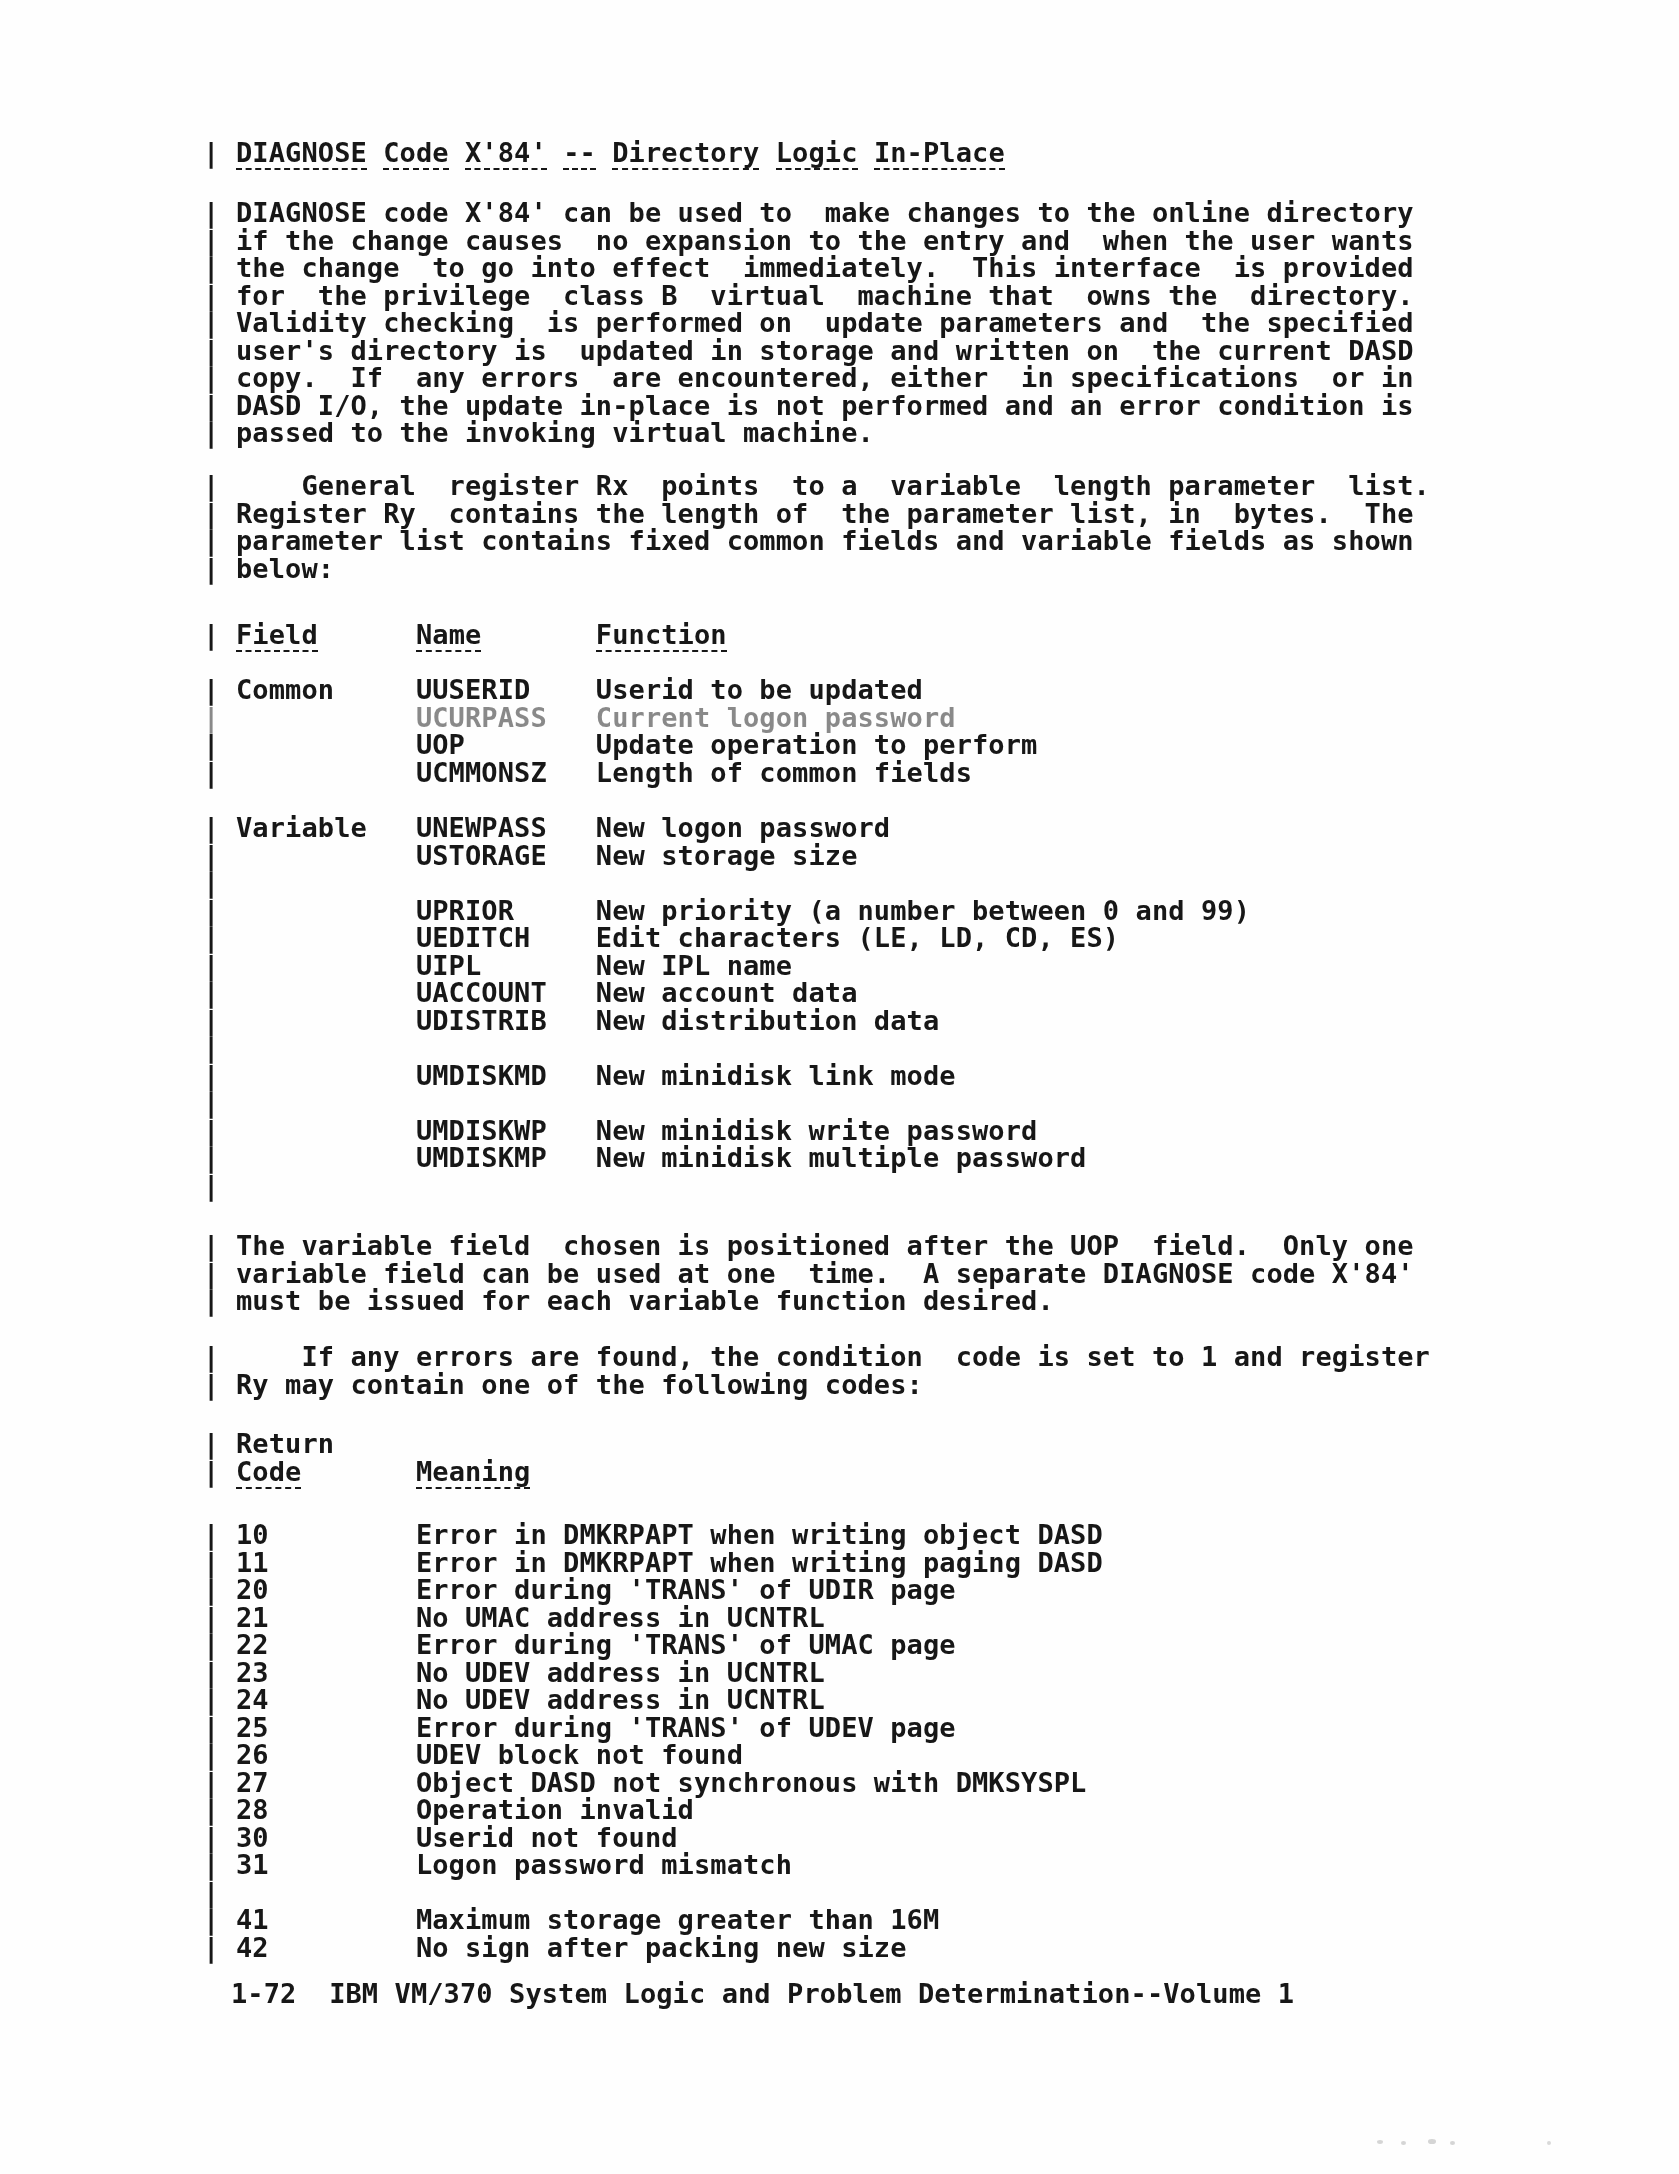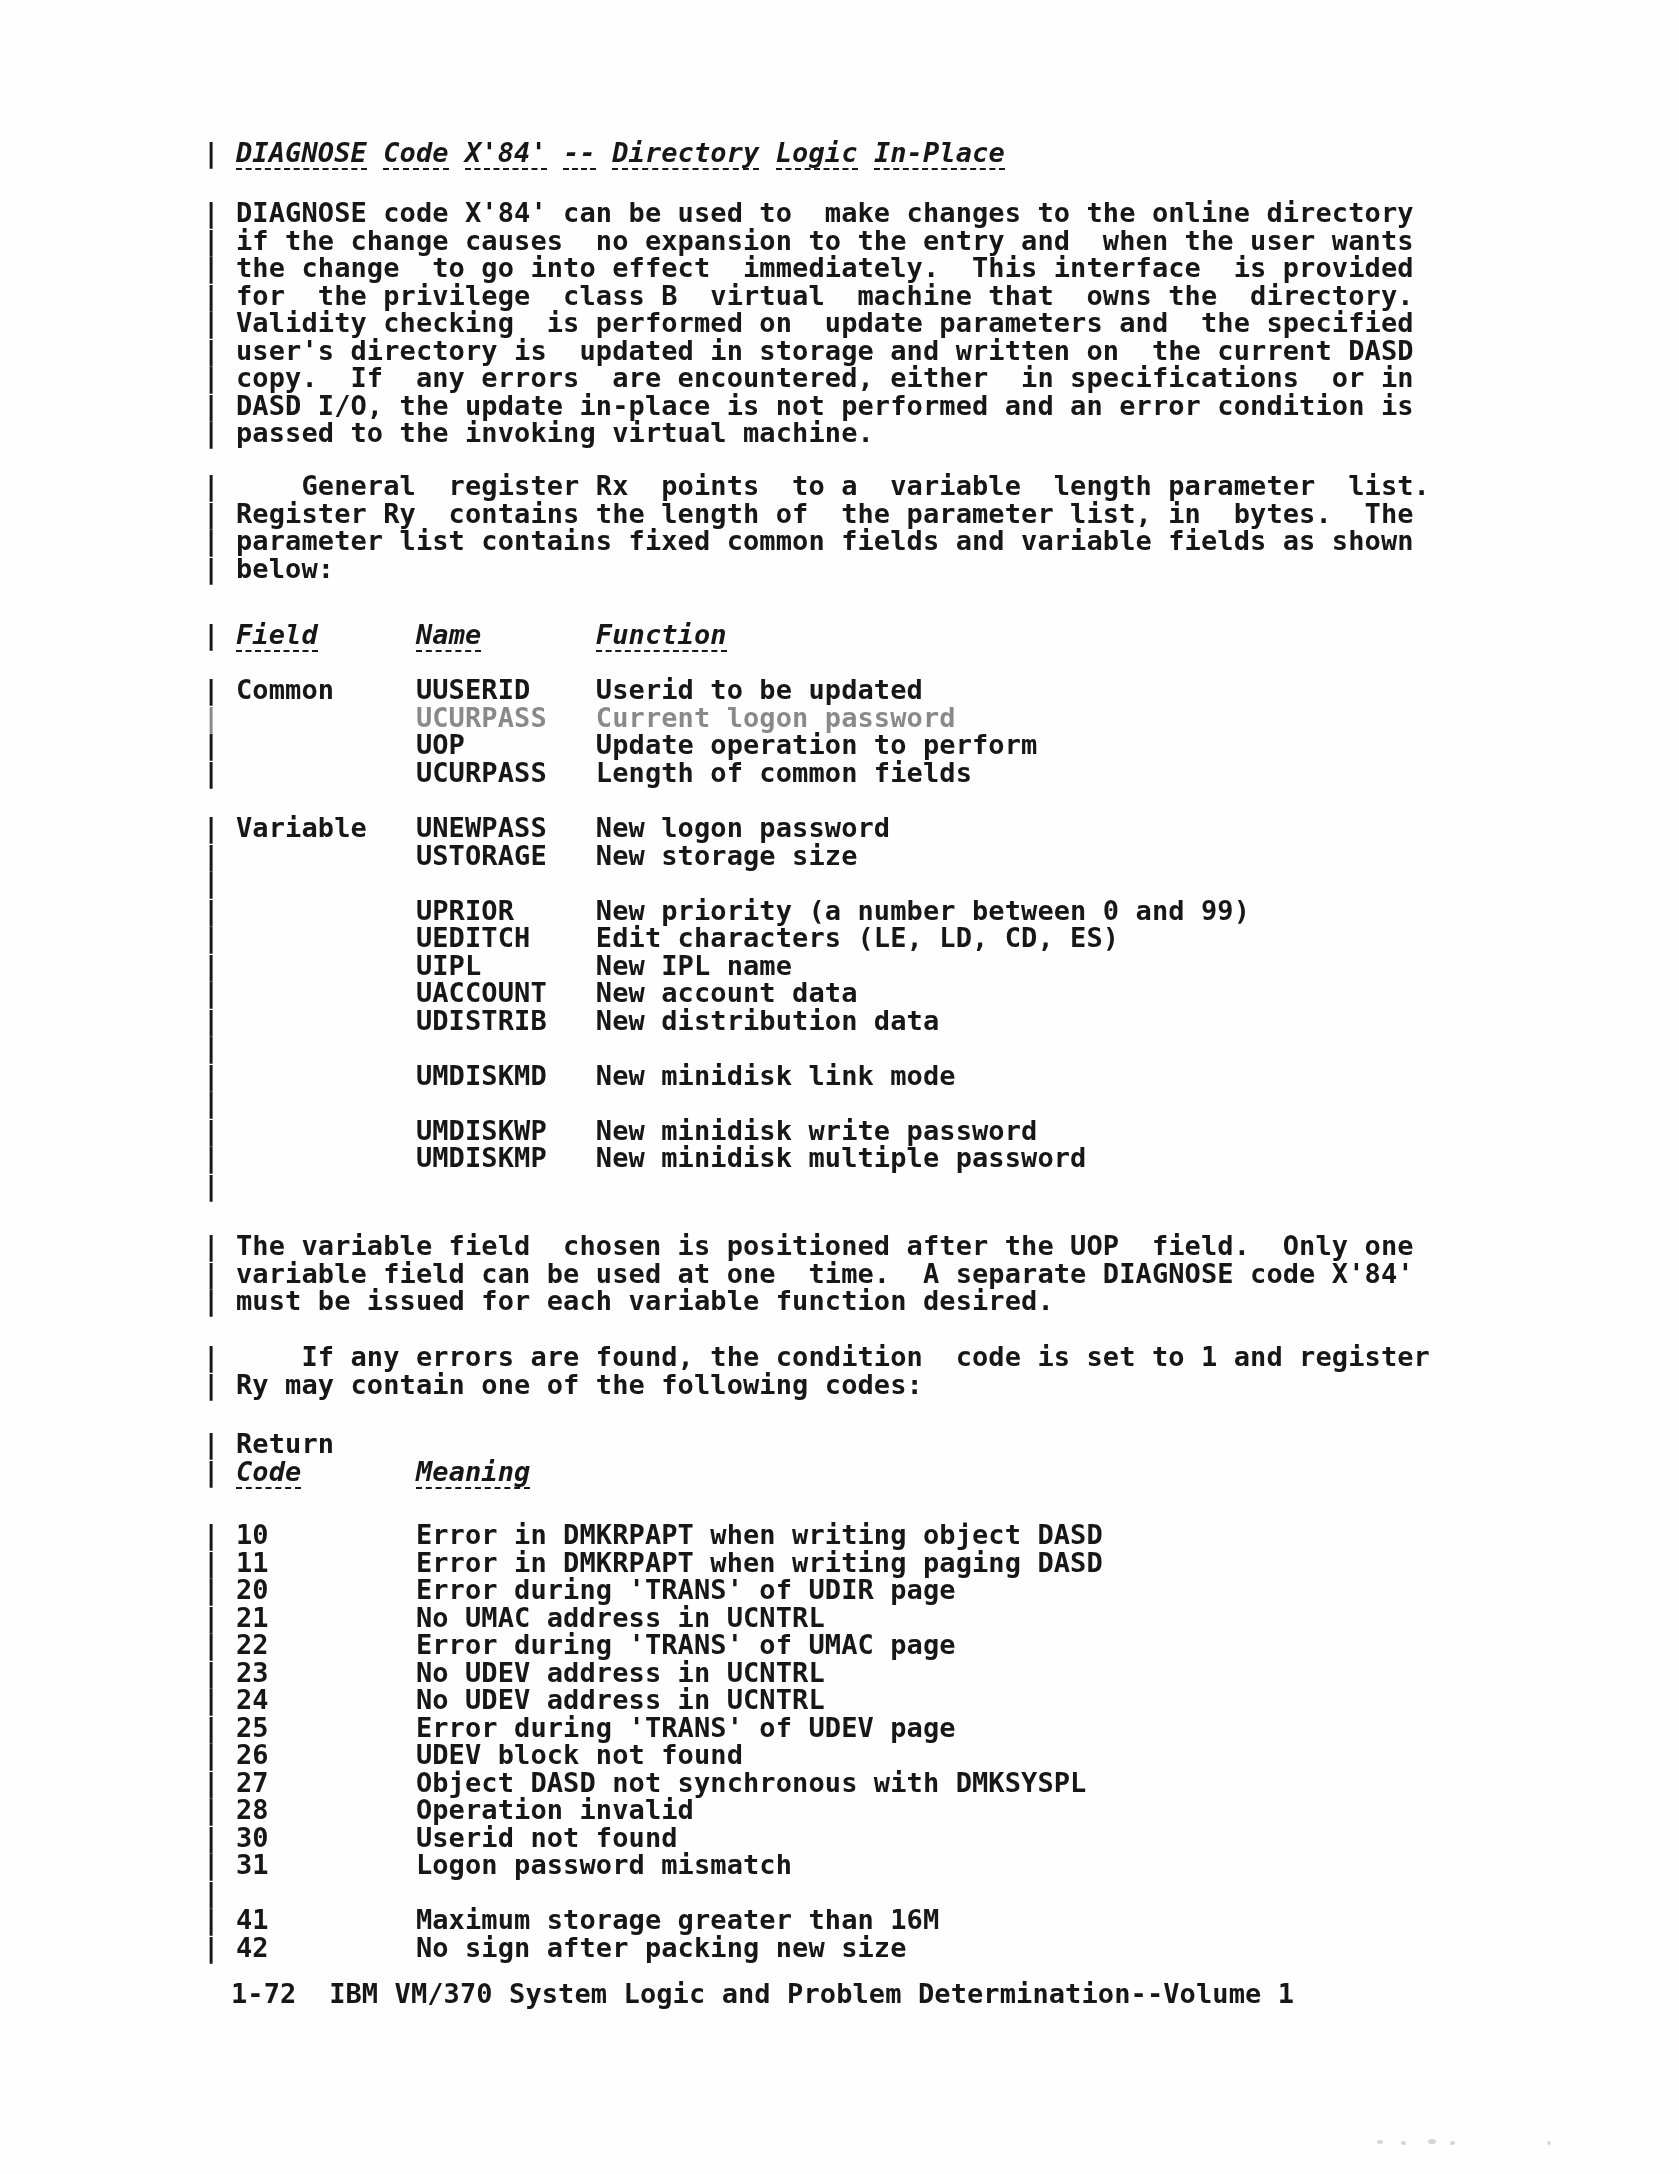--- a/index.html
+++ b/index.html
@@ -11,21 +11,21 @@
     font-weight:700;
     font-size:27px;
     line-height:27.5px;
     letter-spacing:0.1px;
     color:#171717;
     overflow:hidden;
   }
   .block{position:absolute;left:203px;}
   .line{position:relative;white-space:pre;height:27.5px;padding-left:33px;}
   .bar{position:absolute;left:0;top:0;}
-  .u{border-bottom:2.8px dashed #171717;padding-bottom:0px;font-style:italic;}
+  .u{border-bottom:2.8px dashed #171717;padding-bottom:0px;}
   .faded{opacity:0.5;filter:blur(0.7px);}
   .footer-line{position:absolute;left:231px;top:1980px;white-space:pre;}
   .speck{position:absolute;background:rgba(0,0,0,0.16);border-radius:50%;}
 </style>
 </head>
 <body>
 
 <div class="page">
 
   <div class="block" id="blk-heading" style="top:139px">
@@ -48,21 +48,21 @@
       <div class="line"><span class="bar">|</span><span>parameter list contains fixed common fields and variable fields as shown</span></div>
       <div class="line"><span class="bar">|</span><span>below:</span></div>
     </div>
   <div class="block" id="blk-field-header" style="top:621px">
       <div class="line"><span class="bar">|</span><span><span class="u">Field</span>      <span class="u">Name</span>       <span class="u">Function</span></span></div>
     </div>
   <div class="block" id="blk-field-common" style="top:676px">
       <div class="line"><span class="bar">|</span><span>Common     UUSERID    Userid to be updated</span></div>
       <div class="line faded"><span class="bar">|</span><span>           UCURPASS   Current logon password</span></div>
       <div class="line"><span class="bar">|</span><span>           UOP        Update operation to perform</span></div>
-      <div class="line"><span class="bar">|</span><span>           UCURPASS   Length of common fields</span></div>
+      <div class="line"><span class="bar">|</span><span>           UCMMONSZ   Length of common fields</span></div>
     </div>
   <div class="block" id="blk-field-var" style="top:814px">
       <div class="line"><span class="bar">|</span><span>Variable   UNEWPASS   New logon password</span></div>
       <div class="line"><span class="bar">|</span><span>           USTORAGE   New storage size</span></div>
       <div class="line"><span class="bar">|</span></div>
       <div class="line"><span class="bar">|</span><span>           UPRIOR     New priority (a number between 0 and 99)</span></div>
       <div class="line"><span class="bar">|</span><span>           UEDITCH    Edit characters (LE, LD, CD, ES)</span></div>
       <div class="line"><span class="bar">|</span><span>           UIPL       New IPL name</span></div>
       <div class="line"><span class="bar">|</span><span>           UACCOUNT   New account data</span></div>
       <div class="line"><span class="bar">|</span><span>           UDISTRIB   New distribution data</span></div>

